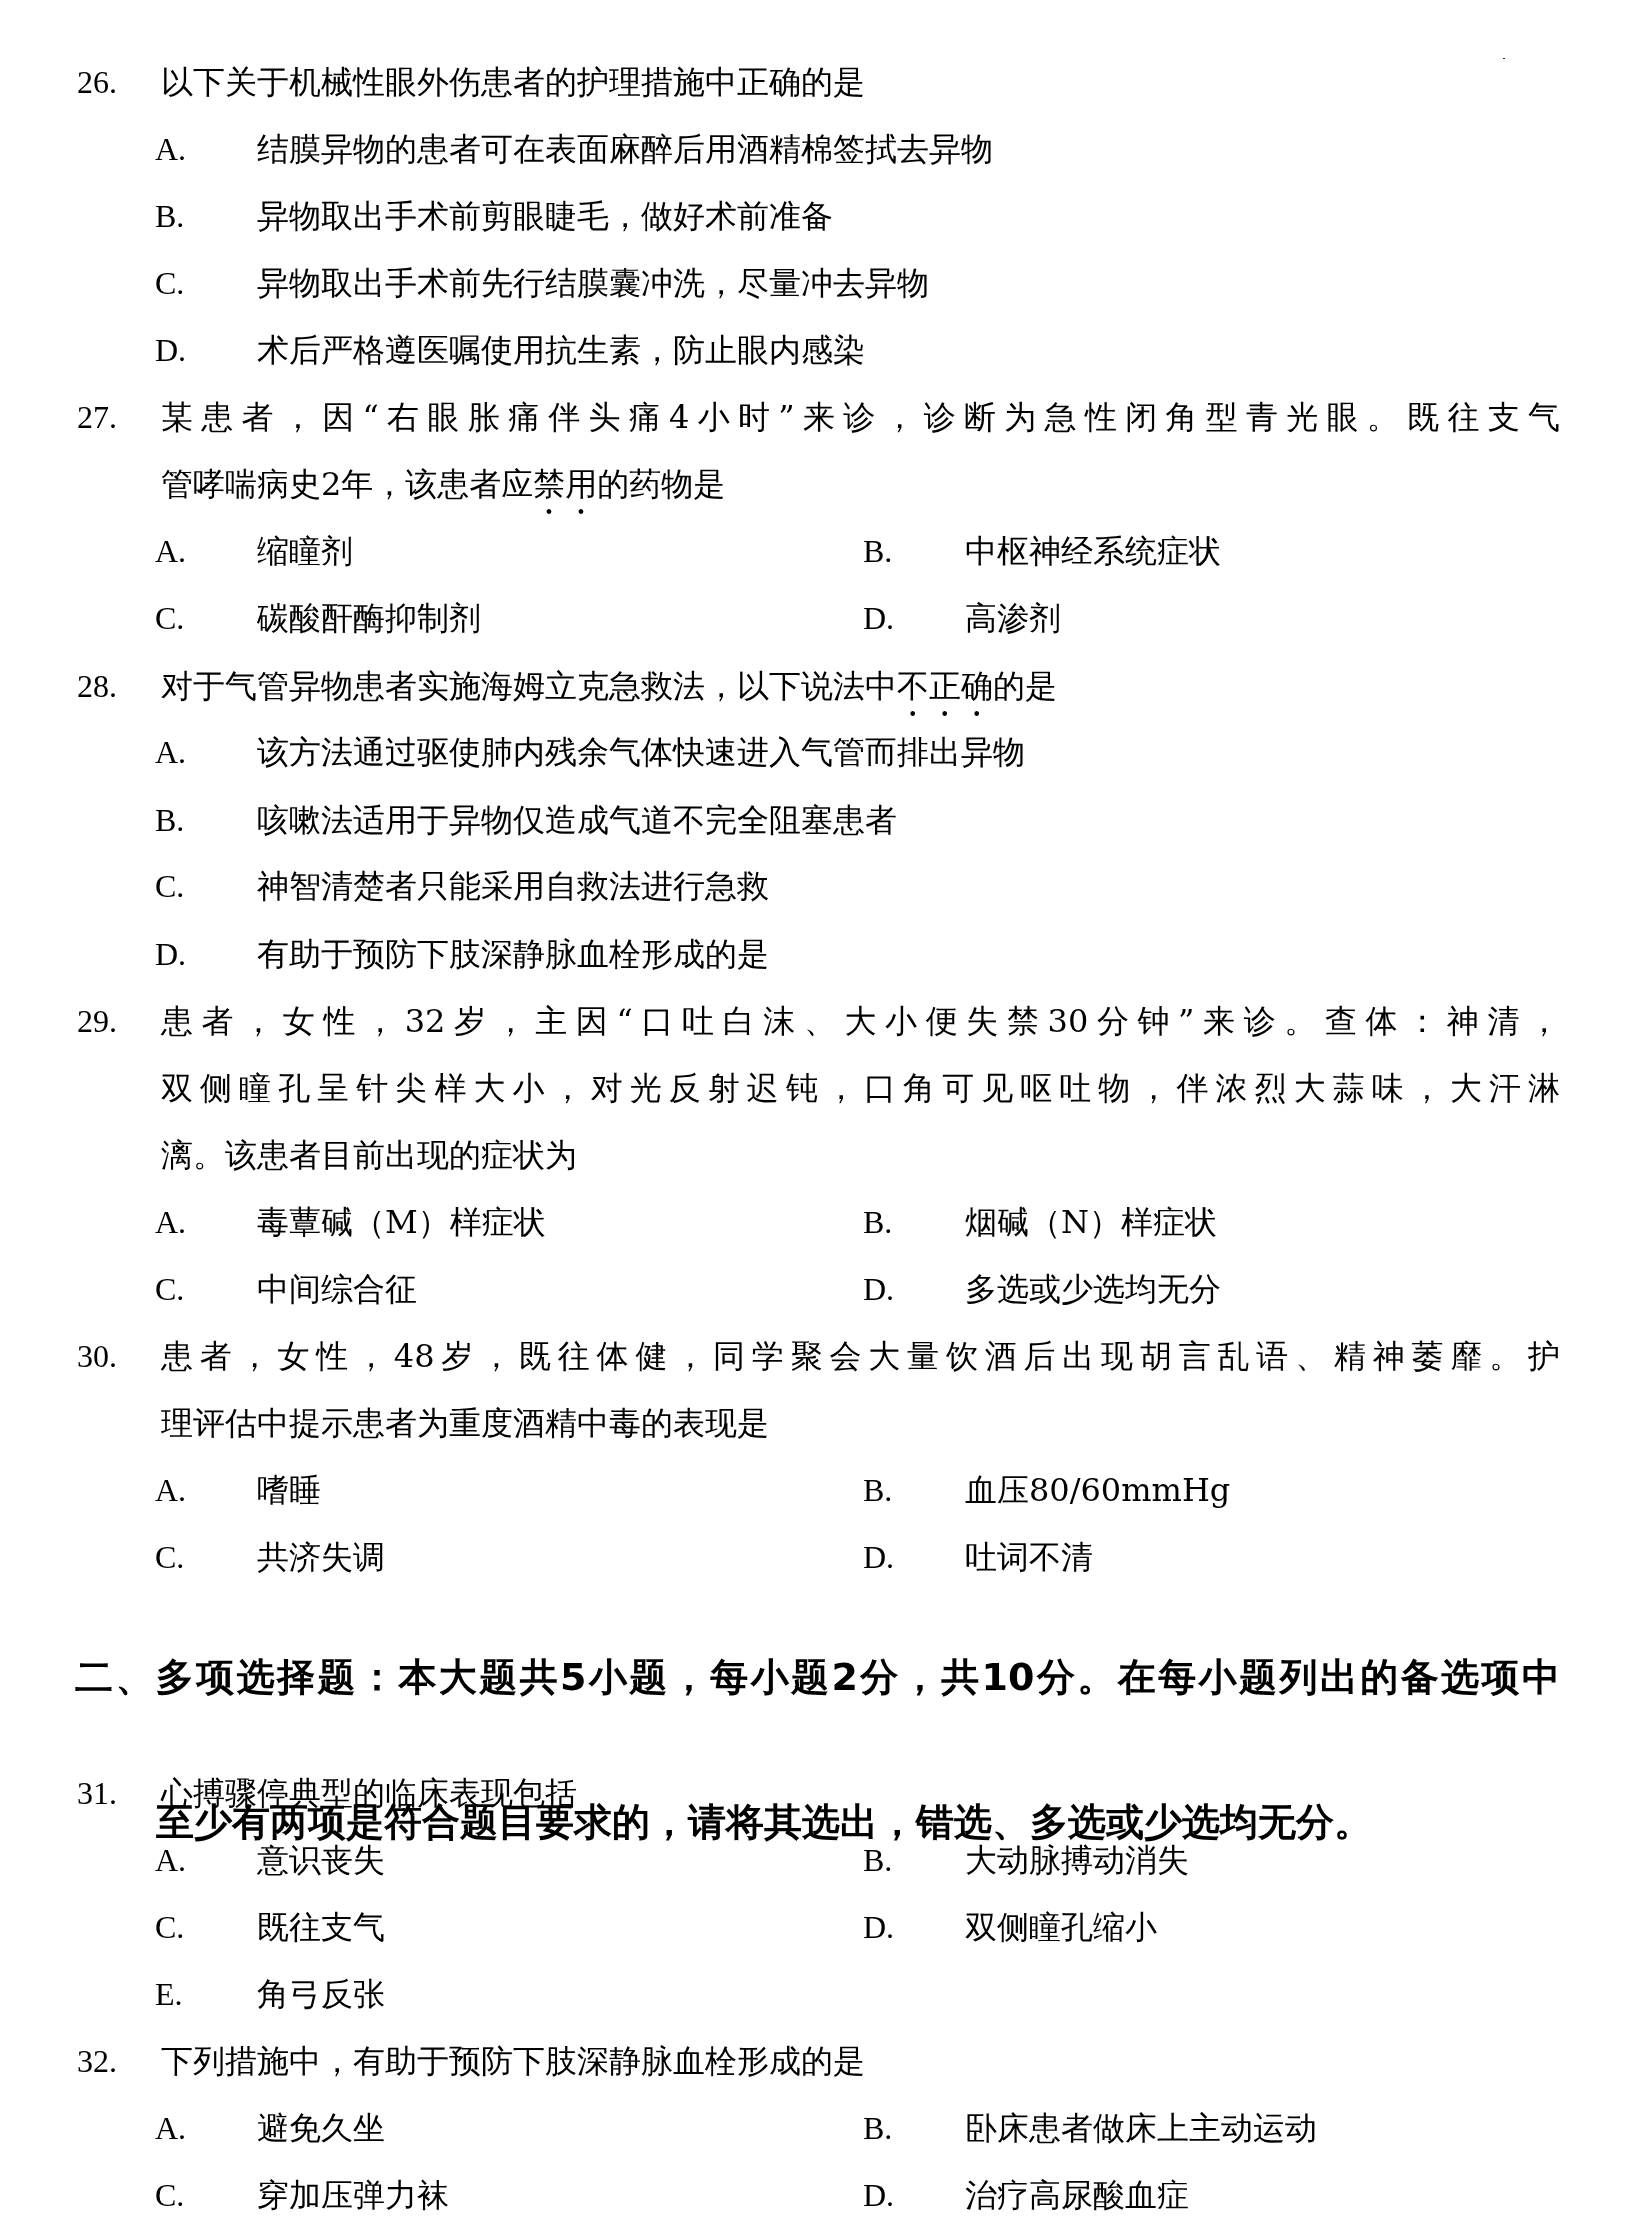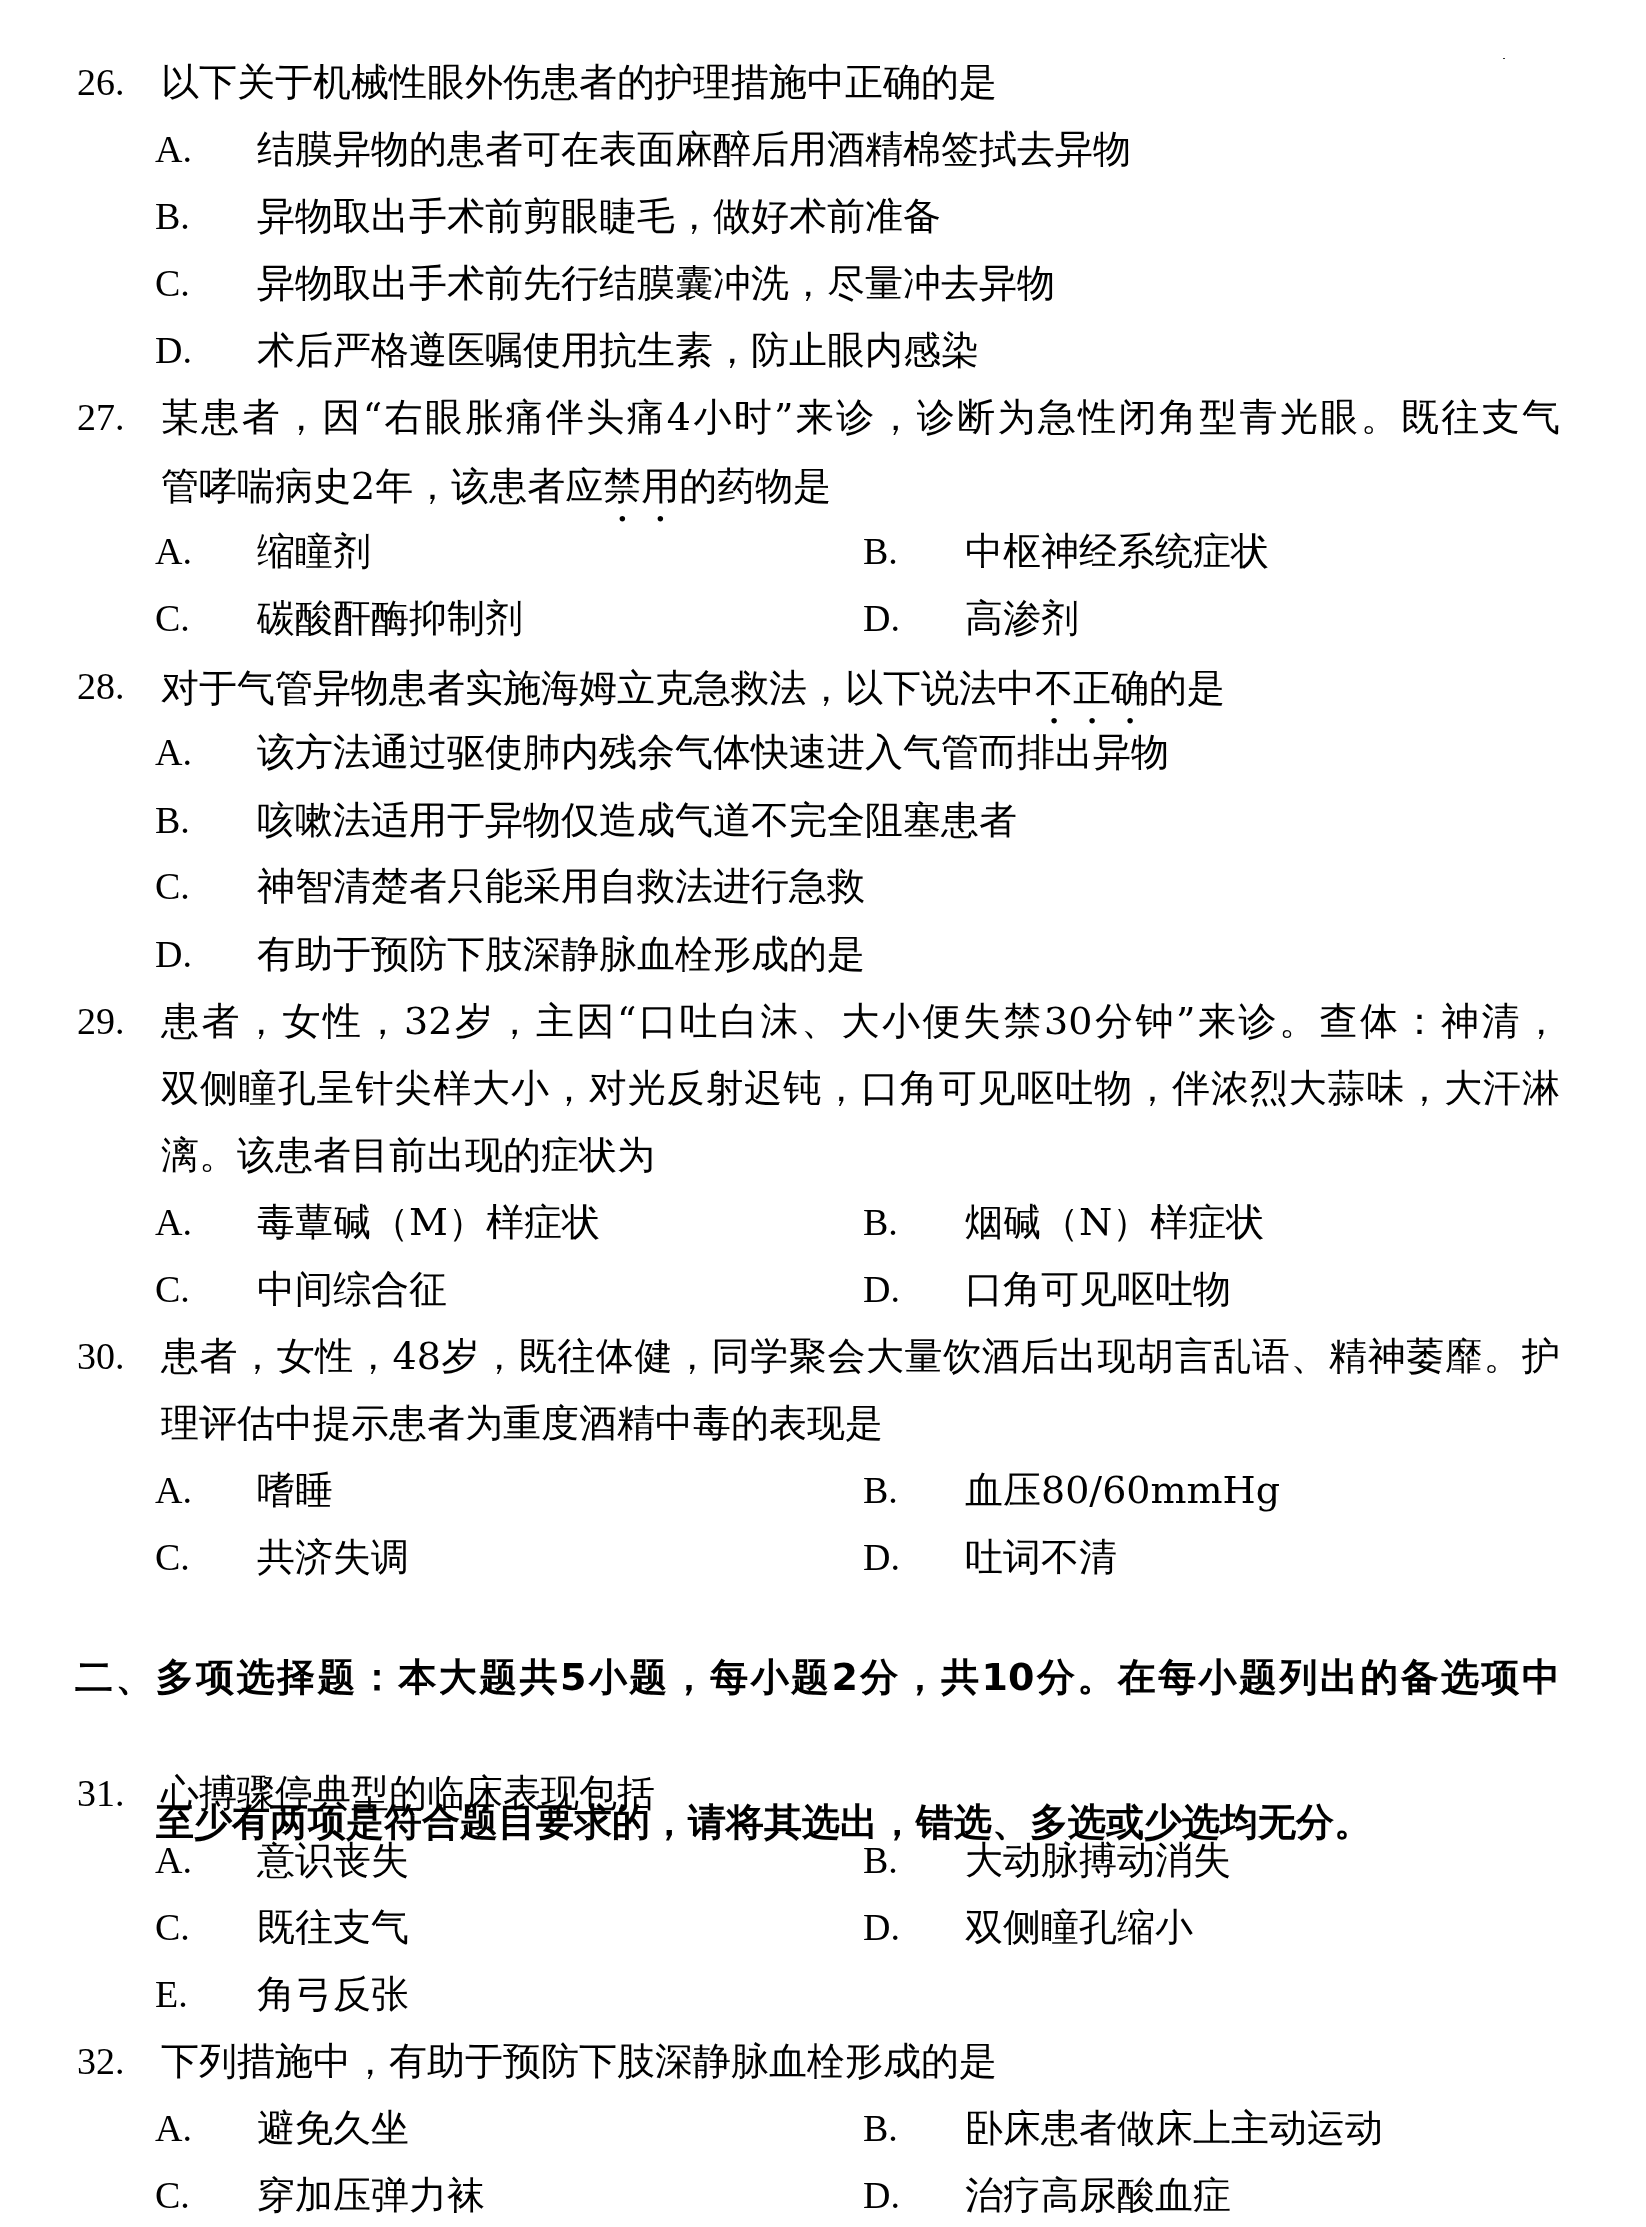--- a/index.html
+++ b/index.html
@@ -1,18 +1,18 @@
 <!DOCTYPE html>
 <html style="font-size:7.1px"><head>
 <meta charset="utf-8">
 <style>
   html, body { margin: 0; padding: 0; background: #ffffff; }
   body { width: 1647px; height: 2437px; position: relative; overflow: hidden;
          font-family: "DejaVu Serif", "Liberation Serif", serif; color: #000; }
-  .line { position: absolute; font-size: 38px; line-height: 41px; height: 41px; white-space: nowrap; }
+  .line { position: absolute; font-size: 32px; line-height: 41px; height: 41px; white-space: nowrap; }
   .num { left: 77px; }
   .body { left: 161px; }
   .body.full { width: 1399px; text-align: justify; text-align-last: justify; }
   .optL { left: 155px; }
   .optR { left: 863px; }
   .optL .txt, .optR .txt { position: absolute; left: 70px; top: 0; margin-left: 32px; }
   .letter { position: absolute; left: 0; top: 0; font-family: "Liberation Serif", serif; }
   .qnum { font-family: "Liberation Serif", serif; }
   .emph { text-emphasis: dot; -webkit-text-emphasis: dot; text-emphasis-position: under right; -webkit-text-emphasis-position: under; }
   .heading { position: absolute; font-size: 38px; line-height: 45px; font-weight: bold; white-space: nowrap;
@@ -100,21 +100,21 @@
   <div class="line optR" style="top:1202px">
       <span class="letter">B.</span>
       <span class="txt">烟碱（N）样症状</span>
     </div>
   <div class="line optL" style="top:1269px">
       <span class="letter">C.</span>
       <span class="txt">中间综合征</span>
     </div>
   <div class="line optR" style="top:1269px">
       <span class="letter">D.</span>
-      <span class="txt">口角可见呕吐物</span>
+      <span class="txt">多选或少选均无分</span>
     </div>
 </div>
 
 <div>
   <div class="line num qnum" style="top:1336px">30.</div>
   <div class="line body full" style="top:1336px">患者，女性，48岁，既往体健，同学聚会大量饮酒后出现胡言乱语、精神萎靡。护</div>
   <div class="line body" style="top:1403px">理评估中提示患者为重度酒精中毒的表现是</div>
   <div class="line optL" style="top:1470px">
       <span class="letter">A.</span>
       <span class="txt">嗜睡</span>

